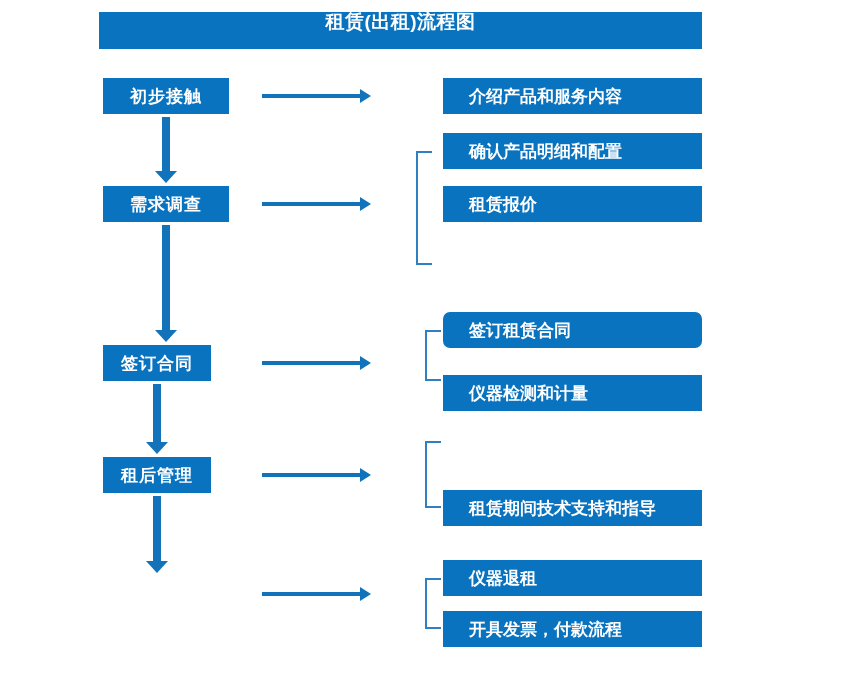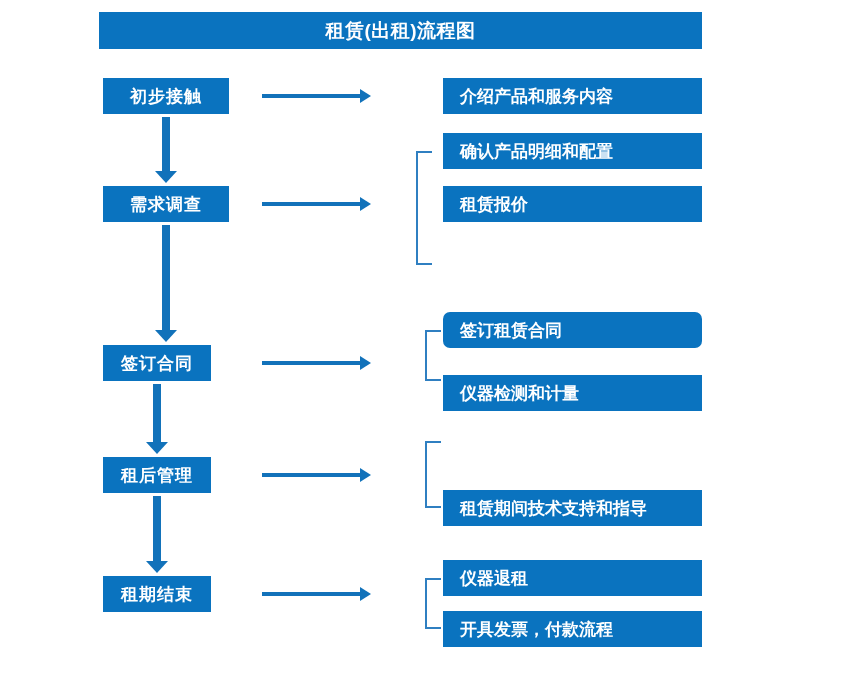--- a/index.html
+++ b/index.html
@@ -20,21 +20,21 @@
 
   
   .title-bar {
     position: absolute;
     left: 99px;
     top: 12px;
     width: 603px;
     height: 37px;
     background: #0a73bf;
     display: flex;
-    align-items: center;
+    align-items: flex-start;
     justify-content: center;
   }
   .title-bar .title-text {
     color: #ffffff;
     font-size: 19px;
     font-weight: bold;
     letter-spacing: 0.5px;
     line-height: 1;
   }
 
@@ -44,21 +44,21 @@
     background: #0a73bf;
     display: flex;
     align-items: center;
     box-sizing: border-box;
   }
   .box.stage {
     justify-content: center;
   }
   .box.detail {
     justify-content: flex-start;
-    padding-left: 17px;
+    padding-left: 26px;
   }
   .box .box-text {
     color: #ffffff;
     font-size: 17px;
     font-weight: bold;
     line-height: 1;
     white-space: nowrap;
   }
   .box.stage .box-text {
     letter-spacing: 1px;
@@ -136,23 +136,20 @@
   </div>
 
   <div class="box stage" style="left:103px; top:457px; width:108px; height:36px;">
     <span class="box-text">租后管理</span>
   </div>
 
   <div class="box stage" style="left:103px; top:345px; width:108px; height:36px;">
     <span class="box-text">签订合同</span>
   </div>
 
-  <div class="box stage" style="left:103px; top:576px; width:108px; height:36px;">
-    <span class="box-text">租期结束</span>
-  </div>
 
   <div class="arrow-v" style="left:155px; top:117px; height:66px;">
     <div class="shaft" style="height:54px;"></div>
     <div class="head" style="top:54px;"></div>
   </div>
 
   <div class="arrow-v" style="left:155px; top:225px; height:117px;">
     <div class="shaft" style="height:105px;"></div>
     <div class="head" style="top:105px;"></div>
   </div>

